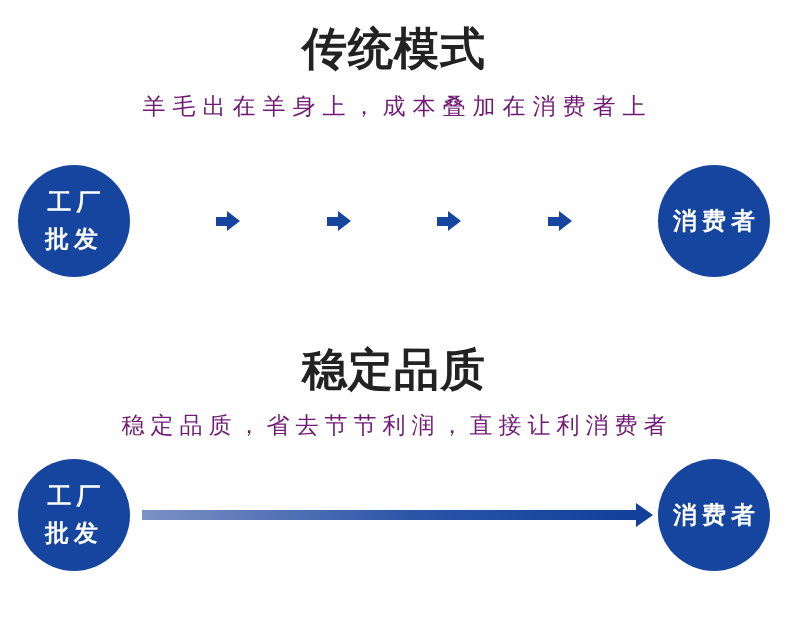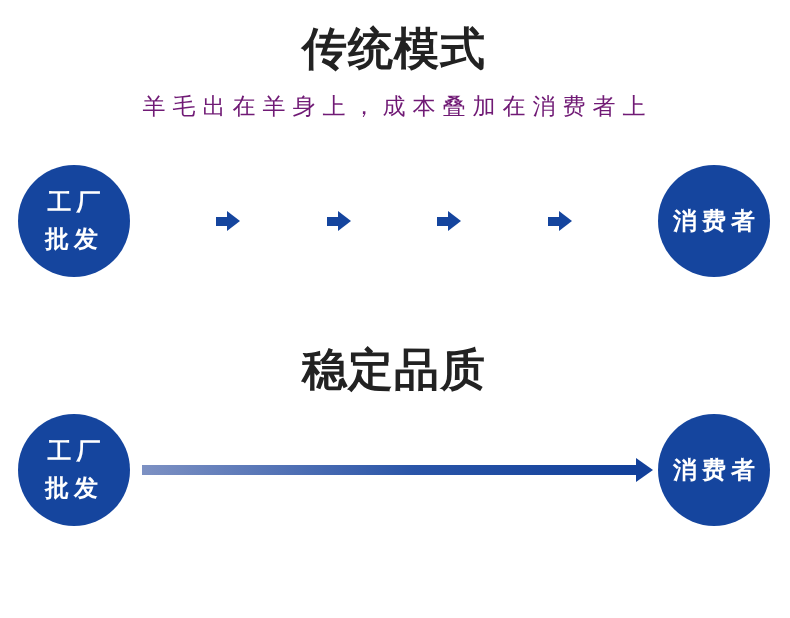--- a/index.html
+++ b/index.html
@@ -157,20 +157,21 @@
         <span class="tail"></span>
         <span class="head"></span>
       </div>
 
       <div class="circle">消费者</div>
     </div>
   </div>
 
   <div>
     <h1 class="section-title ecom-title">稳定品质</h1>
+    <p class="section-subtitle ecom-subtitle">稳定品质，省去节节利润，直接让利消费者</p>
 
     <div class="flow-row-ecom">
       <div class="circle">工厂
 批发</div>
 
       <div class="long-arrow">
         <span class="bar"></span>
         <span class="head"></span>
       </div>
 

